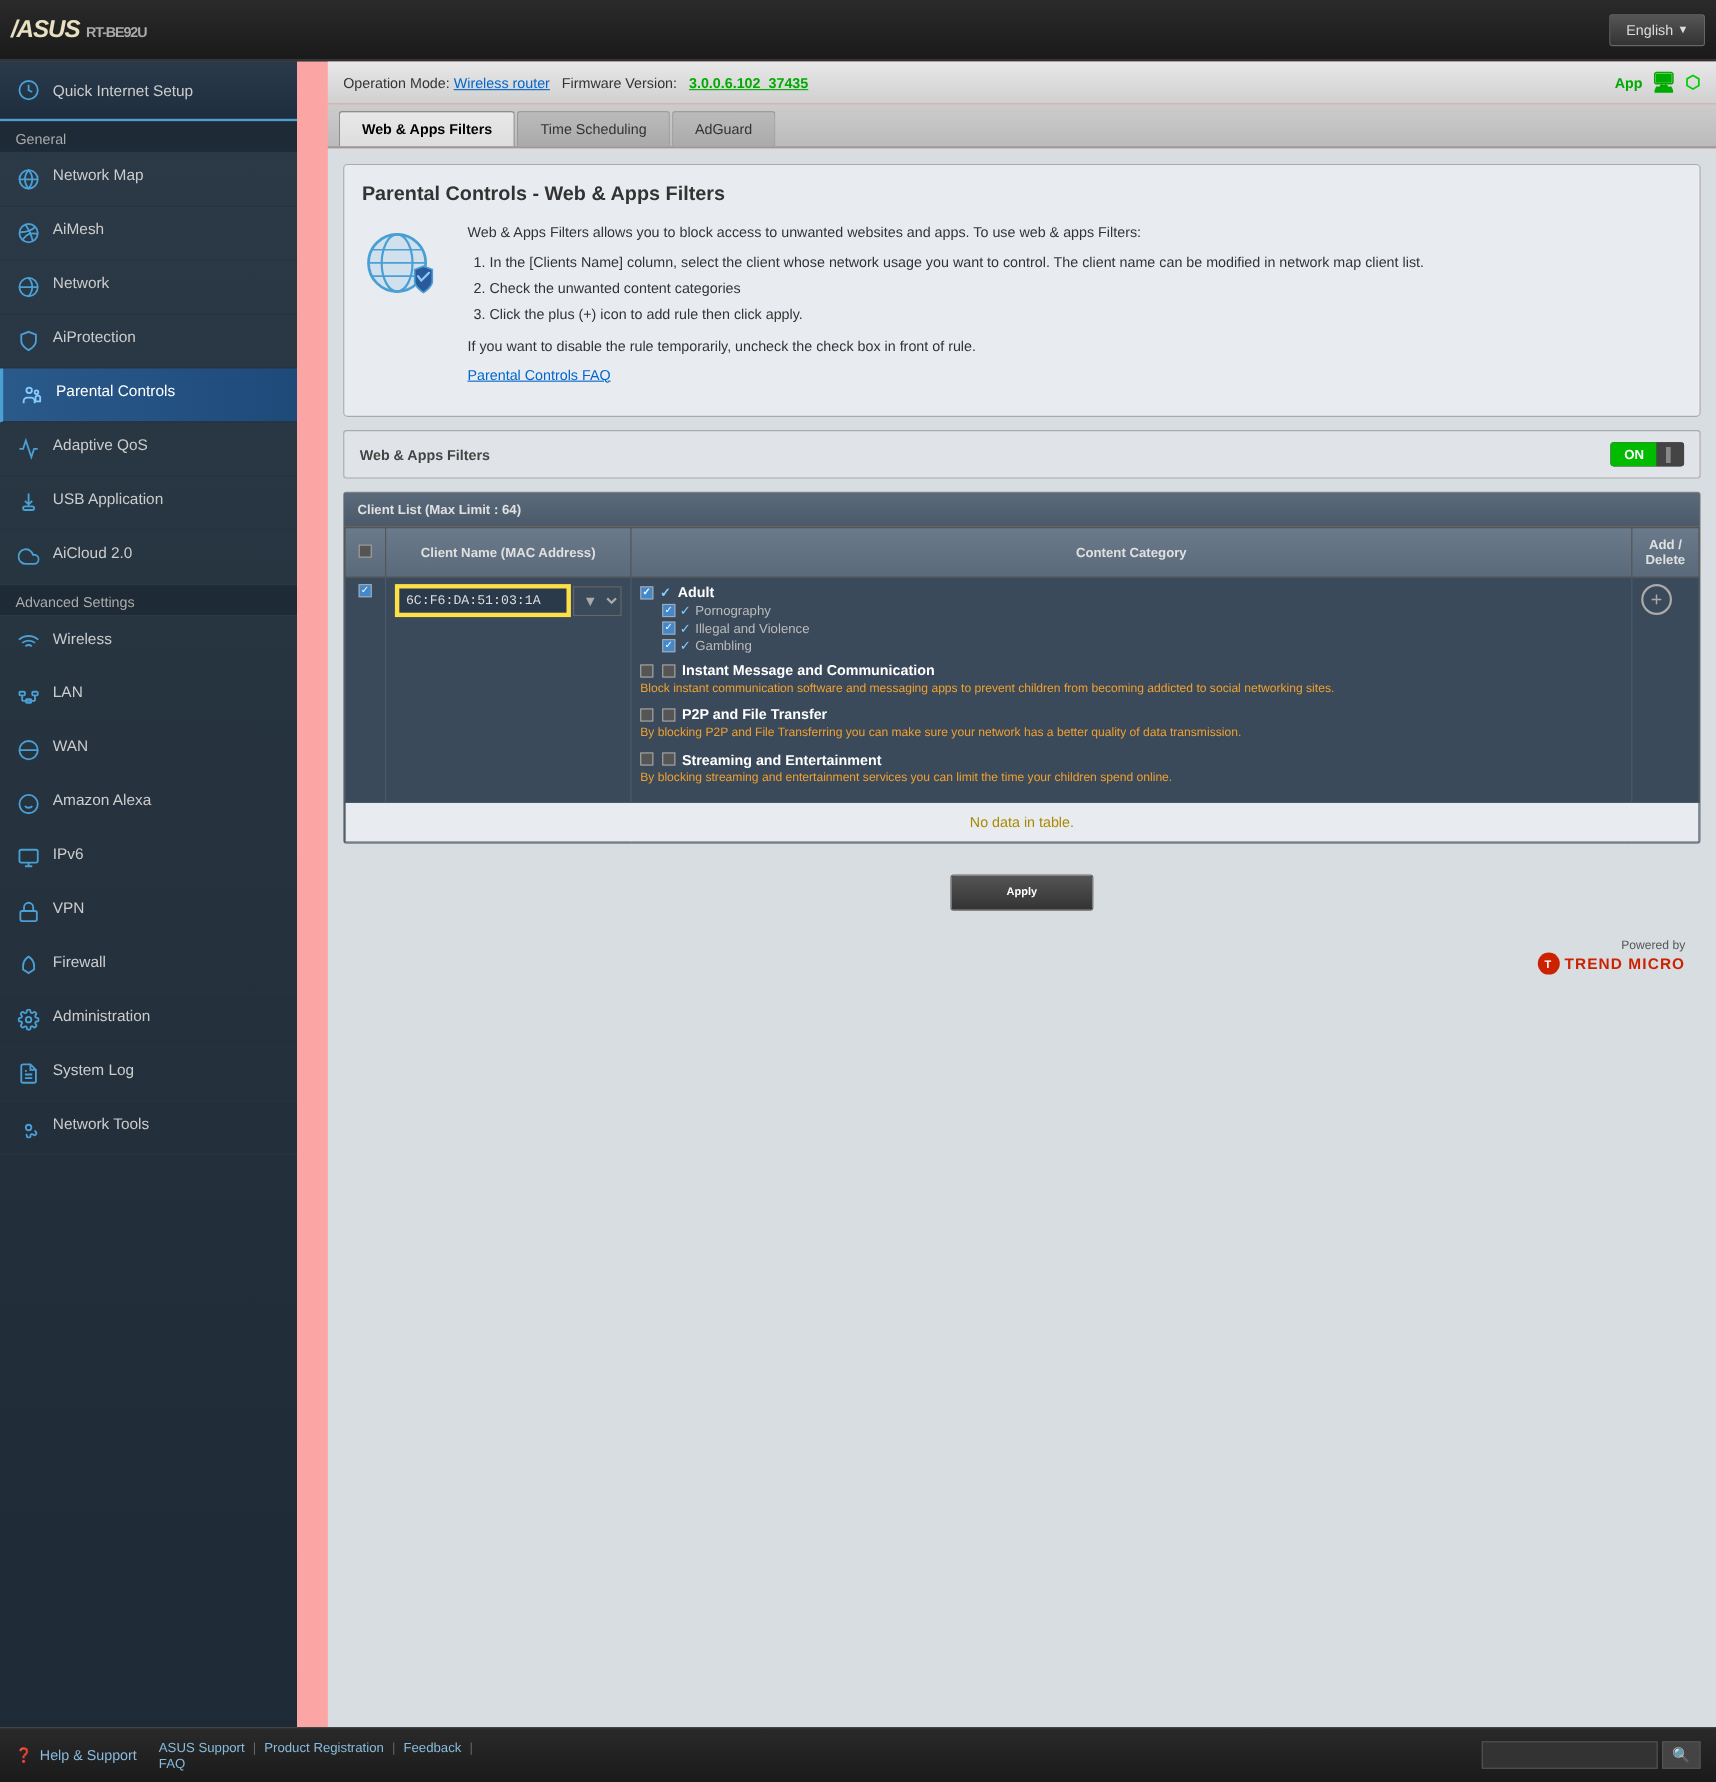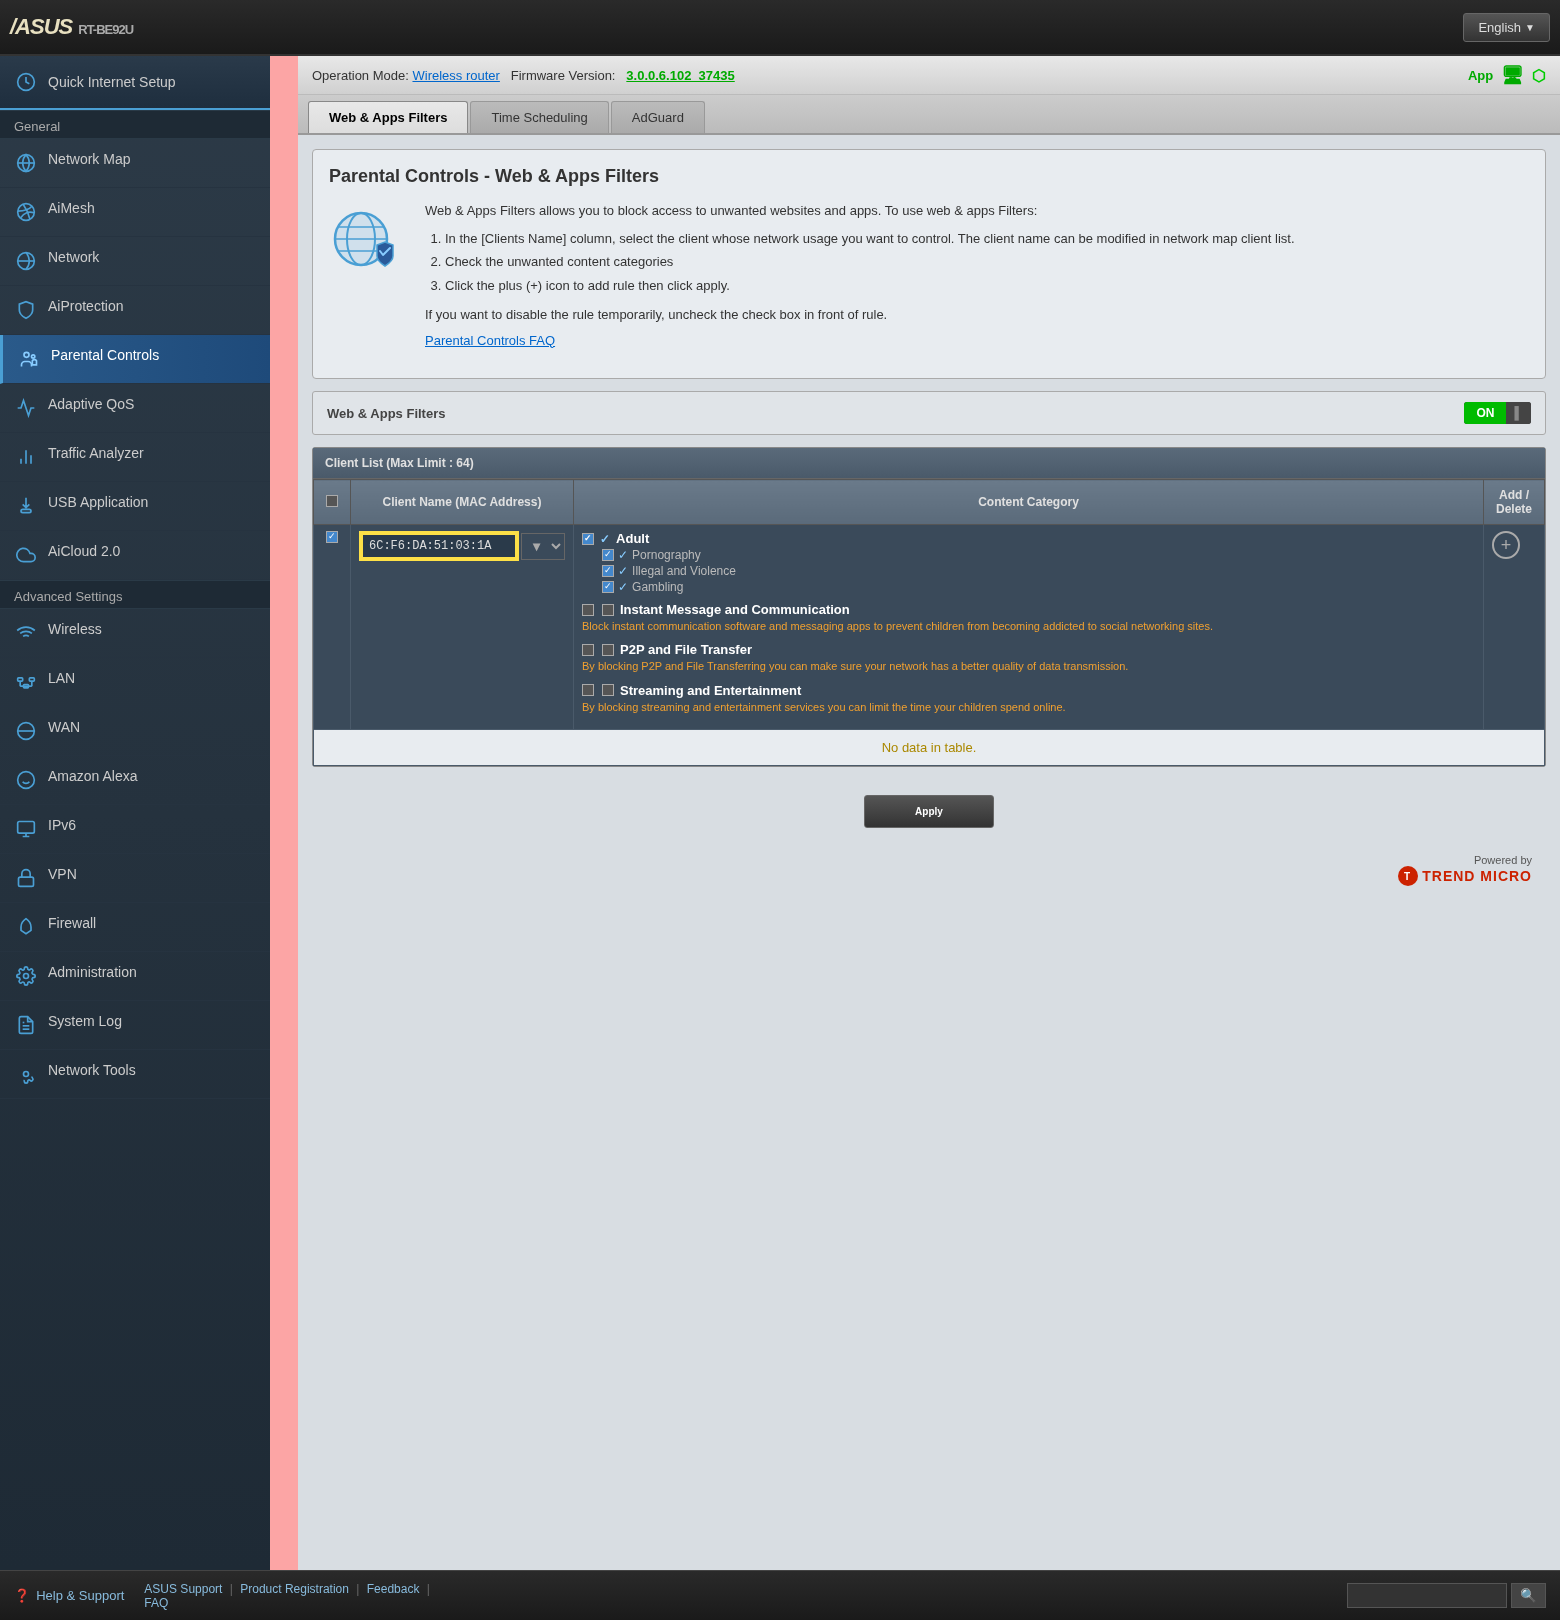--- a/index.html
+++ b/index.html
@@ -558,28 +558,20 @@
 
     <div class="sidebar-item">
       <div class="sidebar-icon">
         <svg viewBox="0 0 24 24" fill="none" stroke="#4a9fd4" stroke-width="2">
           <polyline points="22 12 18 12 15 21 9 3 6 12 2 12"></polyline>
         </svg>
       </div>
       <span>Adaptive QoS</span>
     </div>
 
-    <div class="sidebar-item">
-      <div class="sidebar-icon">
-        <svg viewBox="0 0 24 24" fill="none" stroke="#4a9fd4" stroke-width="2">
-          <path d="M18 20V10M12 20V4M6 20v-6"></path>
-        </svg>
-      </div>
-      <span>Traffic Analyzer</span>
-    </div>
 
     <div class="sidebar-item">
       <div class="sidebar-icon">
         <svg viewBox="0 0 24 24" fill="none" stroke="#4a9fd4" stroke-width="2">
           <path d="M12 2v12M8 10l4 4 4-4M8 16h8a2 2 0 0 1 0 4H8a2 2 0 0 1 0-4z"></path>
         </svg>
       </div>
       <span>USB Application</span>
     </div>
 

